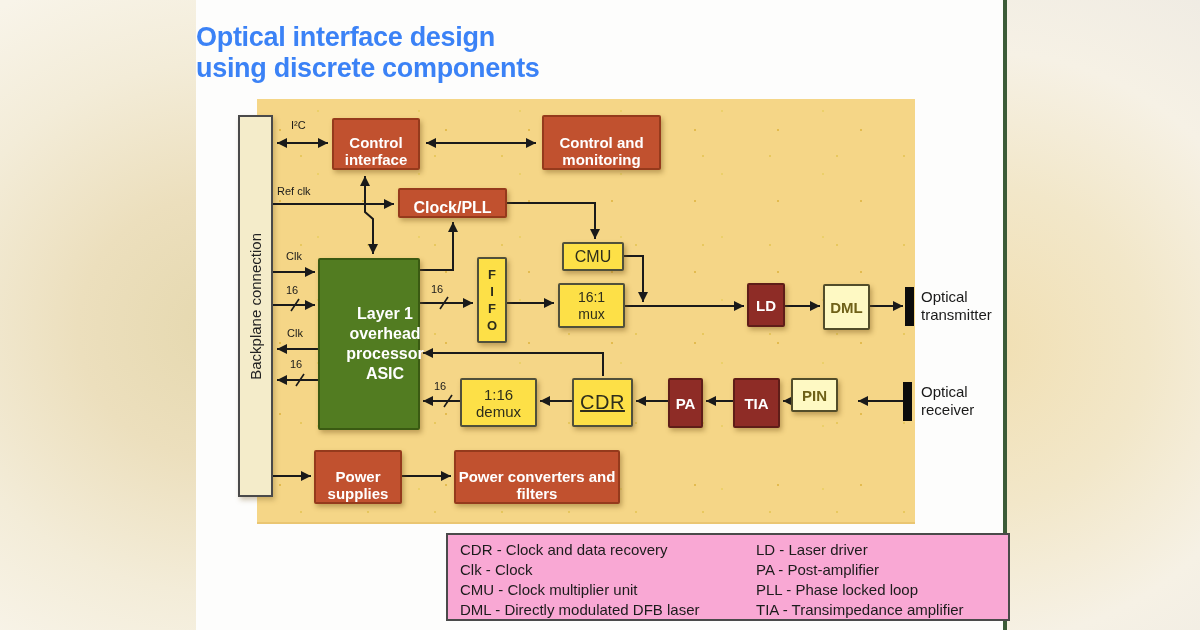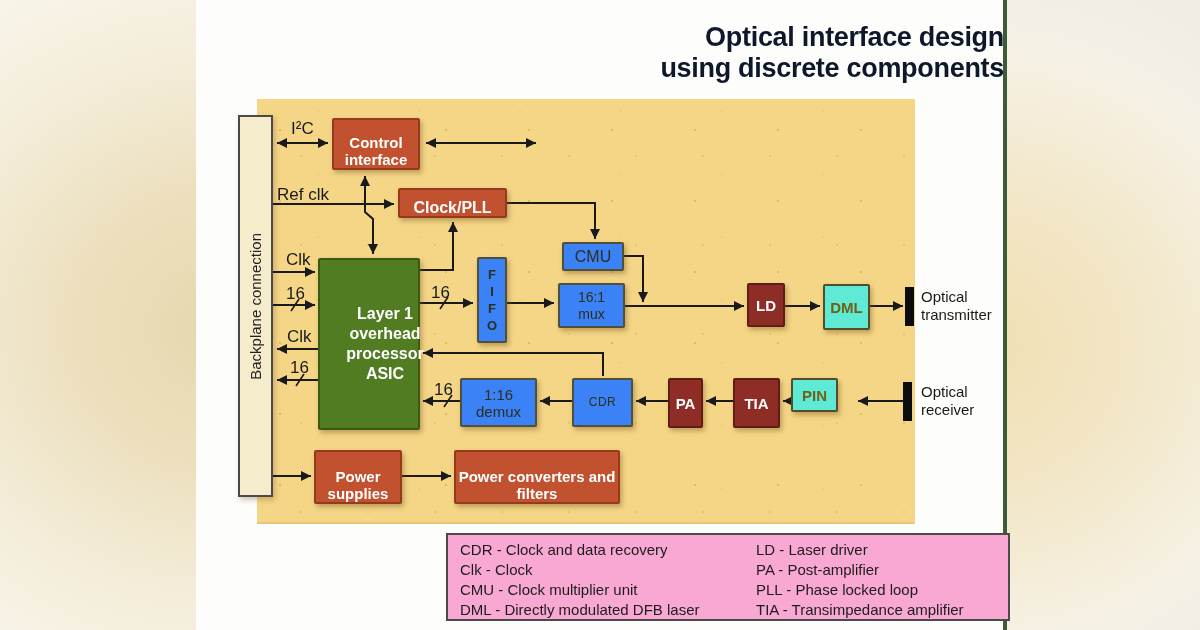--- a/index.html
+++ b/index.html
@@ -7,22 +7,22 @@
          font-family:"Liberation Sans",sans-serif;color:#111;}
   .abs{position:absolute;}
   
   .bg-left{left:0;top:0;width:196px;height:630px;
     background:radial-gradient(ellipse 420px 380px at 115% 52%, #e5d8ae 0%, #ecdfbd 35%, #f3ecd8 70%, #f8f4e9 100%);}
   .bg-right{left:1007px;top:0;width:193px;height:630px;
     background:radial-gradient(ellipse 430px 420px at -12% 55%, #f1dfb2 0%, #f2e7c9 38%, #f6f1e5 70%, #efebe3 100%);}
   .content{left:196px;top:0;width:807px;height:630px;background:#fdfdfc;}
   .frame-line{left:1003px;top:0;width:4px;height:630px;background:#3c5c38;}
   
-  .title{left:196px;top:22px;width:808px;text-align:right;
-         font-size:27px;font-weight:bold;line-height:31px;letter-spacing:-.3px;color:#0f172a;}
+  .title{left:196px;top:22px;width:808px;text-align:left;
+         font-size:27px;font-weight:bold;line-height:31px;letter-spacing:-.3px;color:#3b82f6;}
   
   .panel{left:257px;top:99px;width:658px;height:423px;
     background-color:#f5d687;
     background-image:
       radial-gradient(circle 1.4px at 23px 31px, #e3bb4f 0 1px, transparent 1.4px),
       radial-gradient(circle 1.4px at 61px 12px, #ecd06a 0 1px, transparent 1.4px),
       radial-gradient(circle 1.4px at 44px 57px, #e8c85e 0 1px, transparent 1.4px);
     background-size:83px 71px, 101px 63px, 67px 89px;
     box-shadow:0 2px 0 #e9c univers;
     box-shadow:0 2px 0 #eac672;}
@@ -31,28 +31,28 @@
     border:2px solid #4a4a4a;box-sizing:border-box;display:flex;align-items:center;justify-content:center;
     box-shadow:2px 3px 5px rgba(120,95,40,.35);}
   .backplane span{writing-mode:vertical-rl;transform:rotate(180deg);
     font-size:15px;color:#222;white-space:nowrap;}
   
   .box{position:absolute;display:flex;flex-direction:column;align-items:center;justify-content:center;
        text-align:center;box-sizing:border-box;border-radius:2px;
        box-shadow:2px 3px 5px rgba(125,92,30,.45);}
   .red{background:#c1512f;border:2px solid #953a1c;color:#fff;font-weight:bold;font-size:15px;line-height:17px;justify-content:flex-end;}
   .green{background:#527c21;border:2px solid #3a5a12;color:#fff;font-weight:bold;font-size:16px;line-height:20px;}
-  .lightgreen{background:#3b82f6;border:2px solid #50503a;color:#2e2e1c;font-size:15px;line-height:17px;}
+  .lightgreen{background:#fde047;border:2px solid #50503a;color:#2e2e1c;font-size:15px;line-height:17px;}
   .darkred{background:#8e2c26;border:2px solid #5f1d18;color:#fff;font-weight:bold;font-size:15px;}
-  .yellow{background:#5eead4;border:2px solid #524d2a;color:#6f6118;font-weight:bold;font-size:15px;}
+  .yellow{background:#fef9c3;border:2px solid #524d2a;color:#6f6118;font-weight:bold;font-size:15px;}
   .fifo-inner{width:11px;word-break:break-all;line-height:17px;font-size:13px;font-weight:bold;text-align:center;}
   .pll-size{font-size:16px;}
-  .cdr-size{font-size:12px;letter-spacing:.5px;}
-  
-  .siglab{position:absolute;font-size:17px;color:#1a1a1a;white-space:nowrap;}
+  .cdr-size{font-size:20px;letter-spacing:.5px;text-decoration:underline;}
+  
+  .siglab{position:absolute;font-size:11px;color:#1a1a1a;white-space:nowrap;}
   .portlab{position:absolute;width:86px;font-size:15px;line-height:18px;color:#1a1a1a;}
   
   svg.wires{left:0;top:0;width:1200px;height:630px;pointer-events:none;}
   svg.wires path{stroke:#1a1a1a;stroke-width:2;fill:none;}
   svg.wires path.slash{stroke-width:1.6;}
   
   .legend{left:446px;top:533px;width:564px;height:88px;background:#f9a8d4;
     border:2px solid #4a4a4a;box-sizing:border-box;display:flex;padding:5px 0 0 12px;}
   .legend .col{font-size:15px;line-height:20px;color:#1c1c1c;white-space:nowrap;}
   .legend .col.c1{width:296px;}
@@ -114,20 +114,23 @@
     <path class="slash" d="M440,309 L448,297"></path>
     <path class="slash" d="M444,407 L452,395"></path>
     <rect x="905" y="287" width="9" height="39" style="fill:#0c0c0c"></rect>
     <rect x="903" y="382" width="9" height="39" style="fill:#0c0c0c"></rect>
   </svg>
 
   <div class="box red" style="left:332px;top:118px;width:88px;height:52px;">
     <span>Control interface</span>
   </div>
 
+  <div class="box red" style="left:542px;top:115px;width:119px;height:55px;">
+    <span>Control and monitoring</span>
+  </div>
 
   <div class="box red pll-size" style="left:398px;top:188px;width:109px;height:30px;">
     <span>Clock/PLL</span>
   </div>
 
   <div class="box lightgreen pll-size" style="left:562px;top:242px;width:62px;height:29px;">
     <span>CMU</span>
   </div>
 
   <div class="box green" style="left:318px;top:258px;width:102px;height:172px;padding-left:32px;">

